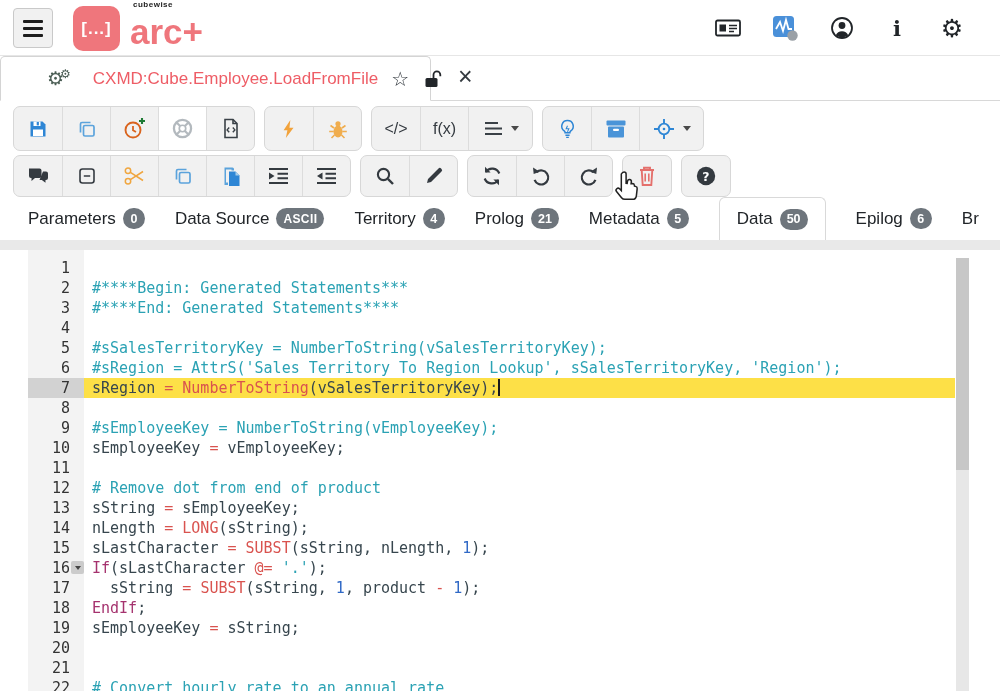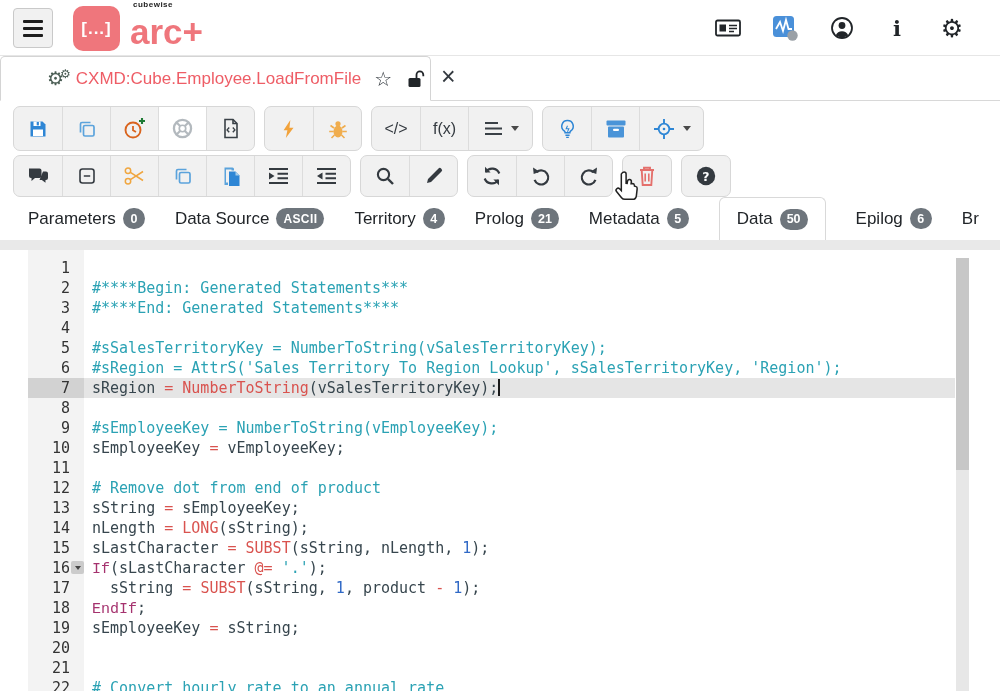--- a/index.html
+++ b/index.html
@@ -23,21 +23,21 @@
   .hdr-icons { position:absolute; right:36px; top:0; height:56px; display:flex; align-items:center; gap:31px; }
   .hicon { display:flex; align-items:center; justify-content:center; min-width:24px; height:28px; cursor:pointer; }
 
   
   .doc-tabbar { position:absolute; left:0; top:56px; width:1000px; height:45px; background:#fff; border-bottom:1px solid #d8d8d8; }
   .doc-tab { position:absolute; left:0; top:0; height:45px; width:431px; background:#fff;
              border:1px solid #d4d4d4; border-bottom:1px solid #fff; border-radius:5px 5px 0 0;
              display:flex; align-items:center; padding-left:46px; z-index:2; }
   .gearbig { font-size:19px; color:#4a5d54; line-height:1; }
   .gearsm  { font-size:12px; color:#4a5d54; line-height:1; position:relative; top:-7px; left:-4px; }
-  .doc-title { font-size:17px; color:var(--title); margin-left:1px; white-space:nowrap; }
+  .doc-title { font-size:17px; color:var(--title); margin-left:18px; white-space:nowrap; }
   .doc-actions { display:flex; align-items:center; gap:15px; margin-left:13px; }
   .doc-actions .act { cursor:pointer; display:flex; align-items:center; }
   .star-glyph { font-size:20px; color:#343a40; }
   .close-glyph { font-size:25px; color:#343a40; line-height:1; position:relative; top:-2px; }
 
   
   .toolbar { position:absolute; left:13px; display:flex; gap:9px; }
   #toolbar1 { top:106px; height:45px; }
   #toolbar2 { top:155px; height:42px; }
   .tgroup { display:flex; height:100%; background:#f1f1f1; border:1px solid #d7d7d7; border-radius:7px; overflow:hidden; }
@@ -63,24 +63,24 @@
   .tabs-band { position:absolute; left:0; top:240px; width:1000px; height:10px; background:#e9e9e9; }
 
   
   .editor { position:absolute; left:0; top:250px; width:1000px; height:441px; background:#fff; overflow:hidden; }
   .gutter-bg { position:absolute; left:28px; top:0; width:56px; height:441px; background:#f3f3f3; }
   .code-rows { position:absolute; left:0; top:8px; width:955px; }
   .crow { display:flex; height:20px; font-family:"DejaVu Sans Mono", monospace; font-size:15px; line-height:20px; }
   .ln { width:56px; margin-left:28px; text-align:right; padding-right:14px; color:#333; position:relative; flex:none; }
   .code { flex:1; padding-left:8px; white-space:pre; }
   .crow.active .ln { background:#d2d2d2; }
-  .crow.active .code { background:#e5e5e5; }
+  .crow.active .code { background:#fde047; }
   .tk-c { color:var(--comment);text-align:center; } .tk-s { color:var(--string); }
   .tk-p { color:var(--plain); }   .tk-o { color:var(--func); }
-  .tk-f { color:var(--func); }    .tk-k { color:var(--keyword);font-family:Liberation Mono, monospace; }
+  .tk-f { color:var(--func); }    .tk-k { color:var(--keyword); }
   .tk-n { color:var(--number); }
   .fold { position:absolute; right:0; top:3px; width:13px; height:13px; background:#cbcbcb; border-radius:2px;
           display:flex; align-items:center; justify-content:center; cursor:pointer; }
   .fold i { width:0; height:0; border-left:3.5px solid transparent; border-right:3.5px solid transparent; border-top:4.5px solid #444; }
   .text-cursor { display:inline-block; width:2px; height:17px; background:#1a1a1a; vertical-align:-3px; }
 
   .sb-thumb { position:absolute; left:956px; top:258px; width:13px; height:212px; background:#c7c7c7; }
   .sb-track { position:absolute; left:956px; top:470px; width:13px; height:221px; background:#e7e7e7; }
 
   .hand-cursor { position:absolute; left:613px; top:169px; z-index:50; pointer-events:none; }

